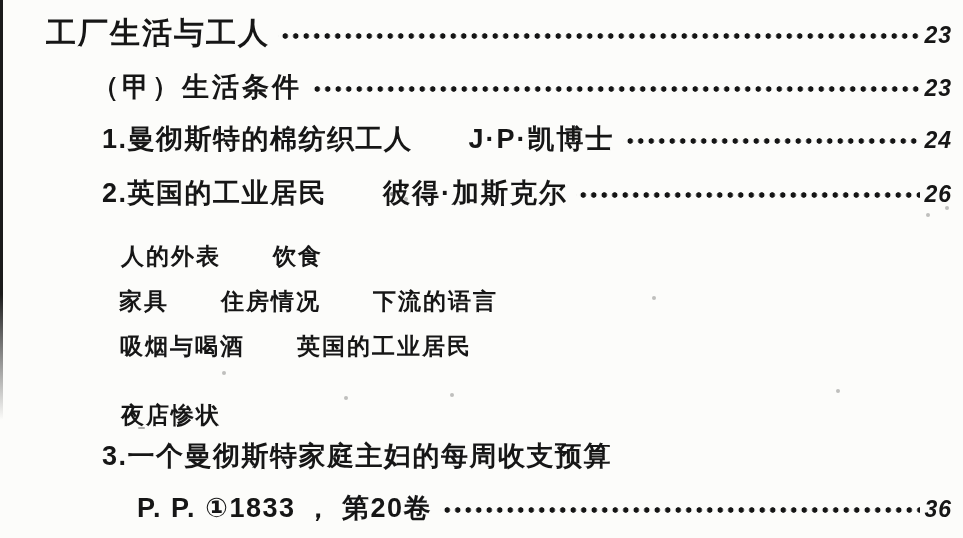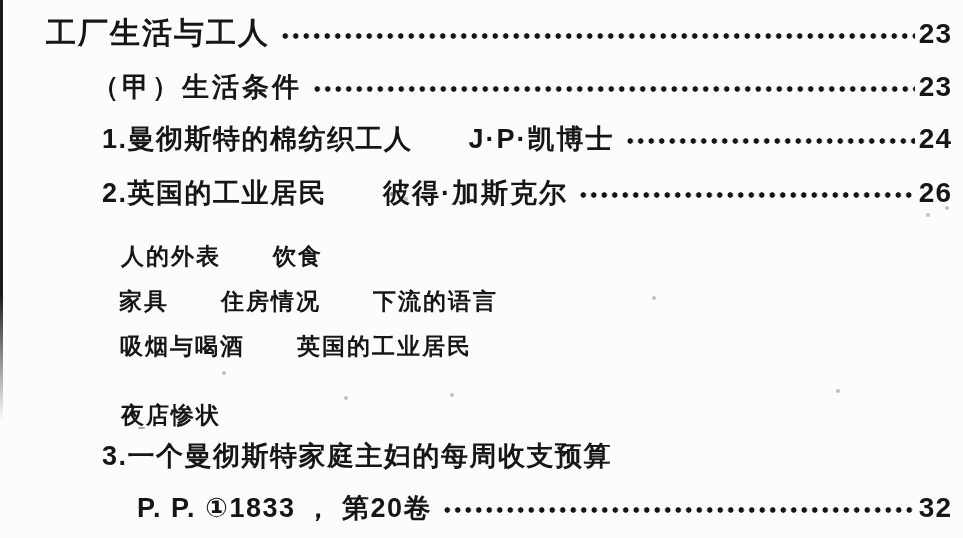--- a/index.html
+++ b/index.html
@@ -20,35 +20,35 @@
   }
   .row{
     position:absolute;
     display:flex;
     align-items:baseline;
     white-space:nowrap;
     margin-left:8px;
   }
   .lv1{font-size:30px;letter-spacing:2px;}
   .lv2{font-size:27px;letter-spacing:3px;}
-  .lv2b{font-size:27px;letter-spacing:1.5px;align-items:center;}
+  .lv2b{font-size:27px;letter-spacing:1.5px;}
   .kw{font-size:23px;letter-spacing:2px;justify-content:center;}
   .author{margin-left:56px;letter-spacing:2px;}
   .leader{
     flex:1 1 auto;
     align-self:center;
     height:1.05em;
     margin:0 4px 0 8px;
     background-image:radial-gradient(circle,#141414 2.4px,rgba(0,0,0,0) 3.1px);
     background-size:10.5px 14px;
     background-repeat:repeat-x;
     background-position:2px 64%;
     min-width:24px;
   }
-  .pg{font-size:28px;letter-spacing:1px;}
+  .pg{font-size:23px;letter-spacing:1px;font-style:italic;}
   .kw-item{margin-right:52px;}
   .kw-item:last-child{margin-right:0;}
   .speck{
     position:absolute;background:#333;border-radius:50%;
     width:4px;height:4px;opacity:.55;
   }
   .speck.dash{width:7px;height:2px;border-radius:1px;opacity:.4;}
   .speck.faint{opacity:.3;}
 </style>
 </head>
@@ -104,21 +104,21 @@
     <span class="kw-item">夜店惨状</span>
   </div>
 
   <div class="row lv2b" style="top:438px;left:94px;">
     <span>3.一个曼彻斯特家庭主妇的每周收支预算</span>
   </div>
 
   <div class="row lv2b" style="top:490px;left:129px;right:11px;">
     <span>P. P. ①1833 ， 第20卷</span>
     <span class="leader"></span>
-    <span class="pg">32</span>
+    <span class="pg">36</span>
   </div>
 
   <div class="speck" style="left:390px;top:192px;"></div>
   <div class="speck faint" style="left:404px;top:197px;"></div>
   <div class="speck faint" style="left:926px;top:213px;"></div>
   <div class="speck faint" style="left:945px;top:206px;"></div>
   <div class="speck faint" style="left:222px;top:371px;"></div>
   <div class="speck faint" style="left:344px;top:396px;"></div>
   <div class="speck faint" style="left:450px;top:393px;"></div>
   <div class="speck faint" style="left:836px;top:389px;"></div>

